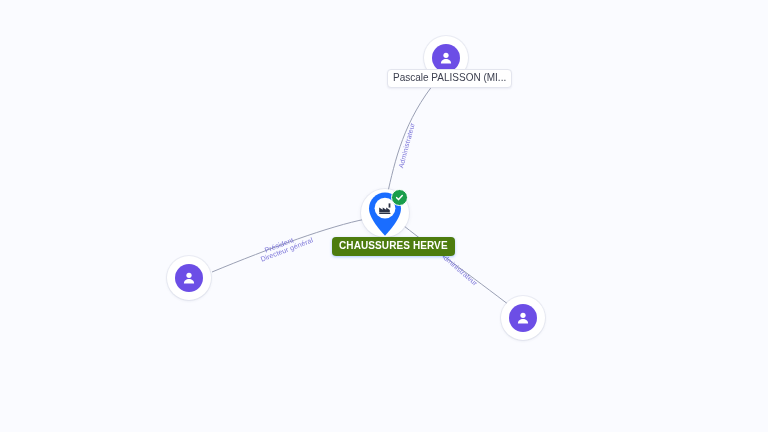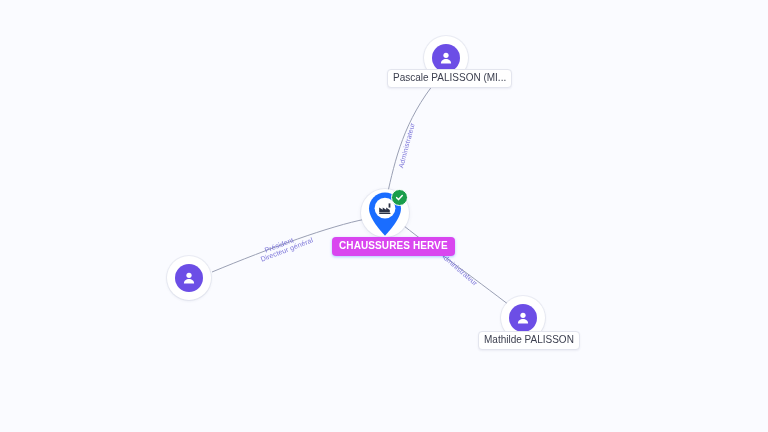--- a/index.html
+++ b/index.html
@@ -102,21 +102,21 @@
     height: 15px;
     border-radius: 50%;
     background: #1a9e4b;
     border: 1.5px solid #ffffff;
     display: flex;
     align-items: center;
     justify-content: center;
   }
   .company-label {
     position: absolute;
-    background: #d946ef;
+    background: #4d7c0f;
     color: #ffffff;
     font-size: 10px;
     line-height: 12px;
     font-weight: 700;
     letter-spacing: 0.1px;
     padding: 3px 7px 4px 7px;
     border-radius: 4px;
     white-space: nowrap;
     box-shadow: 0 1px 3px rgba(26,109,255,0.35);
     cursor: pointer;
@@ -175,21 +175,20 @@
   </div>
 
   <div class="person-node" style="left:501px; top:296px;">
     <span class="person-avatar">
       <svg width="18" height="18" viewBox="0 0 24 24" aria-hidden="true">
         <circle cx="12" cy="8.4" r="3.5" fill="#ffffff"></circle>
         <path d="M5.2 19.2c0-3.8 3.1-6 6.8-6s6.8 2.2 6.8 6z" fill="#ffffff"></path>
       </svg>
     </span>
   </div>
-  <div class="node-label" style="left:478px; top:331px;">Mathilde PALISSON</div>
 
   <div class="company-node" style="left:359px; top:187px;">
     <span class="company-halo"></span>
     <svg class="company-pin" viewBox="0 0 36 46" xmlns="http://www.w3.org/2000/svg">
       <path d="M18 1.5c-8.8 0-16 7.1-16 15.9 0 11.3 16 27.1 16 27.1s16-15.8 16-27.1c0-8.8-7.2-15.9-16-15.9z" fill="#1a6dff"></path>
       <circle cx="18" cy="17.2" r="10.4" fill="#ffffff"></circle>
       <g fill="#2b3245">
         <path d="M12.2 21.6v-5.1l3.5 2.3v-2.3l3.5 2.3v-2.3l3.6 2.4v2.7z"></path>
         <rect x="21.6" y="12.4" width="1.8" height="4.2"></rect>
         <rect x="12.2" y="21.9" width="11.2" height="1.1"></rect>

